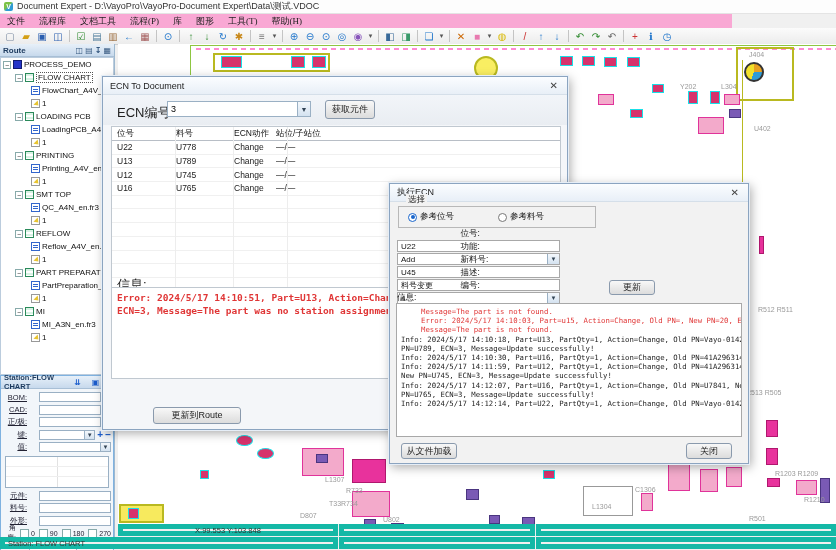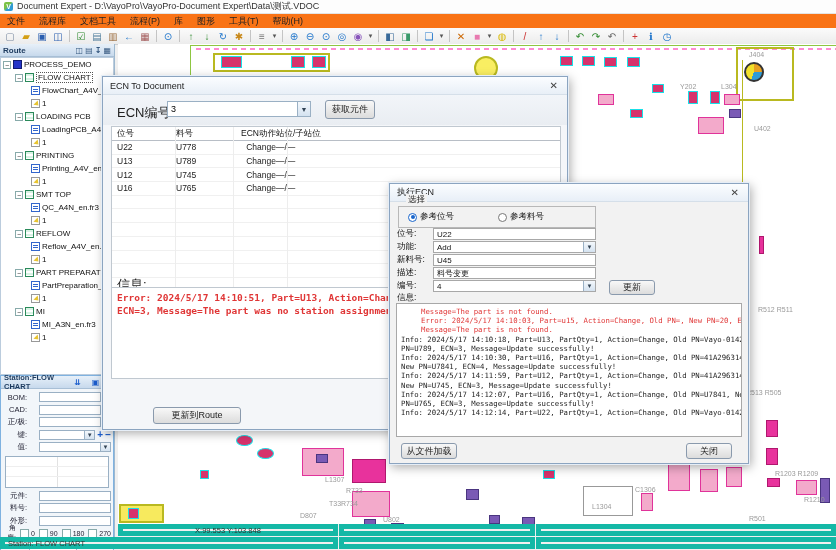--- a/index.html
+++ b/index.html
@@ -5,22 +5,22 @@
   html,body{margin:0;padding:0;}
   body{width:836px;height:550px;position:relative;overflow:hidden;
        font-family:"Liberation Sans","DejaVu Sans",sans-serif;background:#f0f0f0;
        -webkit-font-smoothing:antialiased;}
   
   #titlebar{position:absolute;left:0;top:0;width:836px;height:14px;background:#fdfdfd;
             border-bottom:1px solid #e4e4e4;display:flex;align-items:center;gap:4px;
             font-size:9px;color:#333;padding-left:4px;box-sizing:border-box;}
   #applogo{width:9px;height:9px;border-radius:2px;background:linear-gradient(135deg,#7ac143 40%,#2e9bd6 60%);
            color:#fff;font-size:7px;font-weight:bold;display:flex;align-items:center;justify-content:center;}
-  #menubar{position:absolute;left:0;top:14px;width:836px;height:14px;background:#f97316;
-           border-bottom:1px solid #ddd;display:flex;align-items:center;font-size:9px;color:#222;}
+  #menubar{position:absolute;left:0;top:14px;width:732px;height:14px;background:#f9a8d4;
+           border-bottom:1px solid #ddd;display:flex;align-items:center;font-size:9px;color:#222;font-family:Liberation Serif, serif;}
   #menubar .mi{padding:0 7px;cursor:default;}
   #toolbar{position:absolute;left:0;top:28px;width:836px;height:16px;background:linear-gradient(#fbfbfb,#ececec);
            border-bottom:1px solid #cfcfcf;display:flex;align-items:center;padding-left:2px;}
   #toolbar .ti{width:16px;height:14px;display:flex;align-items:center;justify-content:center;
                font-size:10px;cursor:default;}
   #toolbar .tdd{width:9px;font-size:7px;color:#555;display:flex;align-items:center;justify-content:center;}
   #toolbar .tsep{width:1px;height:12px;background:#c4c4c4;margin:0 3px;}
   
   #leftpanel{position:absolute;left:0;top:44px;width:115px;height:493px;background:#f6f9fc;
              border-right:1px solid #9db8cf;box-sizing:border-box;}
@@ -38,21 +38,21 @@
   .ti-st{border:1px solid #2a8a5a;background:repeating-linear-gradient(180deg,#d8f2e4 0 2px,#fff 2px 4px);}
   .ti-doc{border:1px solid #3366cc;background:linear-gradient(#fff,#fff) ,#fff;position:relative;}
   .ti-doc:before{content:"";position:absolute;left:1px;top:2px;width:5px;height:1px;background:#36c;box-shadow:0 2px 0 #36c;}
   .ti-ed{border:1px solid #999;background:#fff;position:relative;}
   .ti-ed:before{content:"";position:absolute;right:0;top:1px;border-left:4px solid #e8c431;border-top:3px solid transparent;border-bottom:3px solid transparent;transform:rotate(45deg);}
   .tsel{border:1px dotted #555;background:#fff;padding:0 1px;}
   #stationpanel{position:absolute;left:0;top:331px;width:114px;height:206px;background:#f2f6fa;
                 border:1px solid #7fb2e0;box-sizing:border-box;}
   .sform{padding:2px 2px 0 2px;font-size:7.5px;color:#223;}
   .srow{display:flex;align-items:center;height:12.5px;}
-  .srow .sl{width:24px;text-align:right;margin-right:12px;flex:none;}
+  .srow .sl{width:24px;text-align:right;margin-right:12px;flex:none;text-decoration:underline;}
   .combo,.tinput{height:10px;background:#fff;border:1px solid #9ab0c4;display:flex;align-items:center;
          justify-content:space-between;flex:1;box-sizing:border-box;font-size:7.5px;padding-left:2px;}
   .cbtn{width:10px;height:100%;background:linear-gradient(#f4f8fc,#d4e2f0);border-left:1px solid #9ab0c4;
         color:#345;font-size:6px;display:flex;align-items:center;justify-content:center;flex:none;box-sizing:border-box;}
   .pm{color:#1a5ccc;font-weight:bold;font-size:10px;margin-left:2px;line-height:10px;}
   #slist{height:30px;background:#fff;border:1px solid #9ab0c4;margin:2px 2px;position:relative;}
   #slist:before{content:"";position:absolute;left:50%;top:0;bottom:0;width:1px;background:#e2e2e2;}
   #slist:after{content:"";position:absolute;left:0;right:0;top:9px;height:1px;background:#eee;box-shadow:0 10px 0 #eee;}
   .angrow{display:flex;align-items:center;height:12px;font-size:7px;}
   .cb{width:7px;height:7px;border:1px solid #8aa;background:#fff;margin:0 2px 0 4px;flex:none;}
@@ -90,37 +90,37 @@
   #d1lab{position:absolute;left:14px;top:27px;}
   #d1combo{position:absolute;left:64px;top:24px;width:144px;height:16px;background:#fff;border:1px solid #9ab0c4;
            display:flex;align-items:center;justify-content:space-between;font-size:9px;padding-left:3px;box-sizing:border-box;}
   #d1combo .cbtn{width:13px;font-size:7px;}
   #d1fetch{position:absolute;left:222px;top:23px;width:48px;height:17px;}
   #etable{position:absolute;left:8px;top:49px;width:450px;height:200px;background:#fff;border:1px solid #c0c8d0;box-sizing:border-box;}
   .ethead{height:13px;border-bottom:1px solid #b8bec6;display:flex;font-size:8.5px;color:#111;align-items:center;}
   .etrow{height:12.7px;display:flex;font-size:8.5px;color:#222;align-items:center;border-bottom:1px solid #f0f0f0;}
   .etc0{width:64px;padding-left:5px;box-sizing:border-box;flex:none;}
   .etc1{width:58px;flex:none;}
-  .etc2{width:42px;flex:none;text-align:right;}
+  .etc2{width:42px;flex:none;}
   .etc3{flex:1;}
   .vline{position:absolute;top:0;bottom:0;width:1px;background:#ededed;}
   #d1info{position:absolute;left:14px;top:199px;}
   #ebox{position:absolute;left:8px;top:210px;width:450px;height:92px;background:#fff;border:1px solid #c0c8d0;
         box-sizing:border-box;padding:3px 5px;font-family:"DejaVu Sans Mono",monospace;font-size:9.5px;
         font-weight:bold;color:#e03636;line-height:13px;}
   #d1upd{position:absolute;left:50px;top:330px;width:86px;height:15px;}
   
   #dlg2{left:389px;top:183px;width:358px;height:279px;background:#f2f2f2;}
   #grp{position:absolute;left:8px;top:22px;width:196px;height:20px;border:1px solid #b8b8b8;}
   #grplab{position:absolute;left:16px;top:10px;background:#f2f2f2;padding:0 2px;font-size:8.5px;color:#222;}
   .radio{position:absolute;display:flex;align-items:center;font-size:8.5px;color:#111;gap:3px;}
   .rdot{width:9px;height:9px;border-radius:50%;border:1px solid #777;background:#fff;box-sizing:border-box;position:relative;}
   .rdot.on{border-color:#1a66cc;}
   .rdot.on:before{content:"";position:absolute;left:1.5px;top:1.5px;width:4px;height:4px;border-radius:50%;background:#1a66cc;}
-  .frow{position:absolute;display:flex;align-items:center;}
+  .frow{position:absolute;display:flex;align-items:center;flex-direction:column;}
   .frow .fl{width:36px;font-size:8.5px;color:#111;flex:none;}
   .finput{width:163px;height:12px;background:#fff;border:1px solid #a8a8a8;font-size:8px;color:#111;
           display:flex;align-items:center;justify-content:space-between;padding-left:3px;box-sizing:border-box;}
   #d2upd{position:absolute;left:219px;top:96px;width:44px;height:13px;}
   #d2info{position:absolute;left:7px;top:108px;font-size:8.5px;}
   #logbox{position:absolute;left:6px;top:119px;width:346px;height:134px;background:#fff;border:1px solid #a8a8a8;
           box-sizing:border-box;padding:3px 4px;font-family:"DejaVu Sans Mono",monospace;font-size:7.3px;
           line-height:9.2px;color:#222;overflow:hidden;white-space:nowrap;}
   .lred{color:#e03636;padding-left:20px;}
   #d2load{position:absolute;left:11px;top:259px;width:54px;height:14px;}
@@ -577,21 +577,20 @@
     </div>
   <div class="wbtn" id="d2upd">更新</div>
   <span class="lab" id="d2info">信息:</span>
   <div id="logbox">
       <div class="lred">Message=The part is not found.</div>
       <div class="lred">Error: 2024/5/17 14:10:03, Part=u15, Action=Change, Old PN=, New PN=20, ECN=2,</div>
       <div class="lred">Message=The part is not found.</div>
       <div class="">Info: 2024/5/17 14:10:18, Part=U13, PartQty=1, Action=Change, Old PN=Vayo-0142, New</div>
       <div class="">PN=U789, ECN=3, Message=Update successfully!</div>
       <div class="">Info: 2024/5/17 14:10:30, Part=U16, PartQty=1, Action=Change, Old PN=41A296314AVP1,</div>
-      <div class="">New PN=U7841, ECN=4, Message=Update successfully!</div>
       <div class="">Info: 2024/5/17 14:11:59, Part=U12, PartQty=1, Action=Change, Old PN=41A296314AVP1,</div>
       <div class="">New PN=U745, ECN=3, Message=Update successfully!</div>
       <div class="">Info: 2024/5/17 14:12:07, Part=U16, PartQty=1, Action=Change, Old PN=U7841, New</div>
       <div class="">PN=U765, ECN=3, Message=Update successfully!</div>
       <div class="">Info: 2024/5/17 14:12:14, Part=U22, PartQty=1, Action=Change, Old PN=Vayo-0142, New</div>
     </div>
   <div class="wbtn" id="d2load">从文件加载</div>
   <div class="wbtn" id="d2close">关闭</div>
 </div>
 

